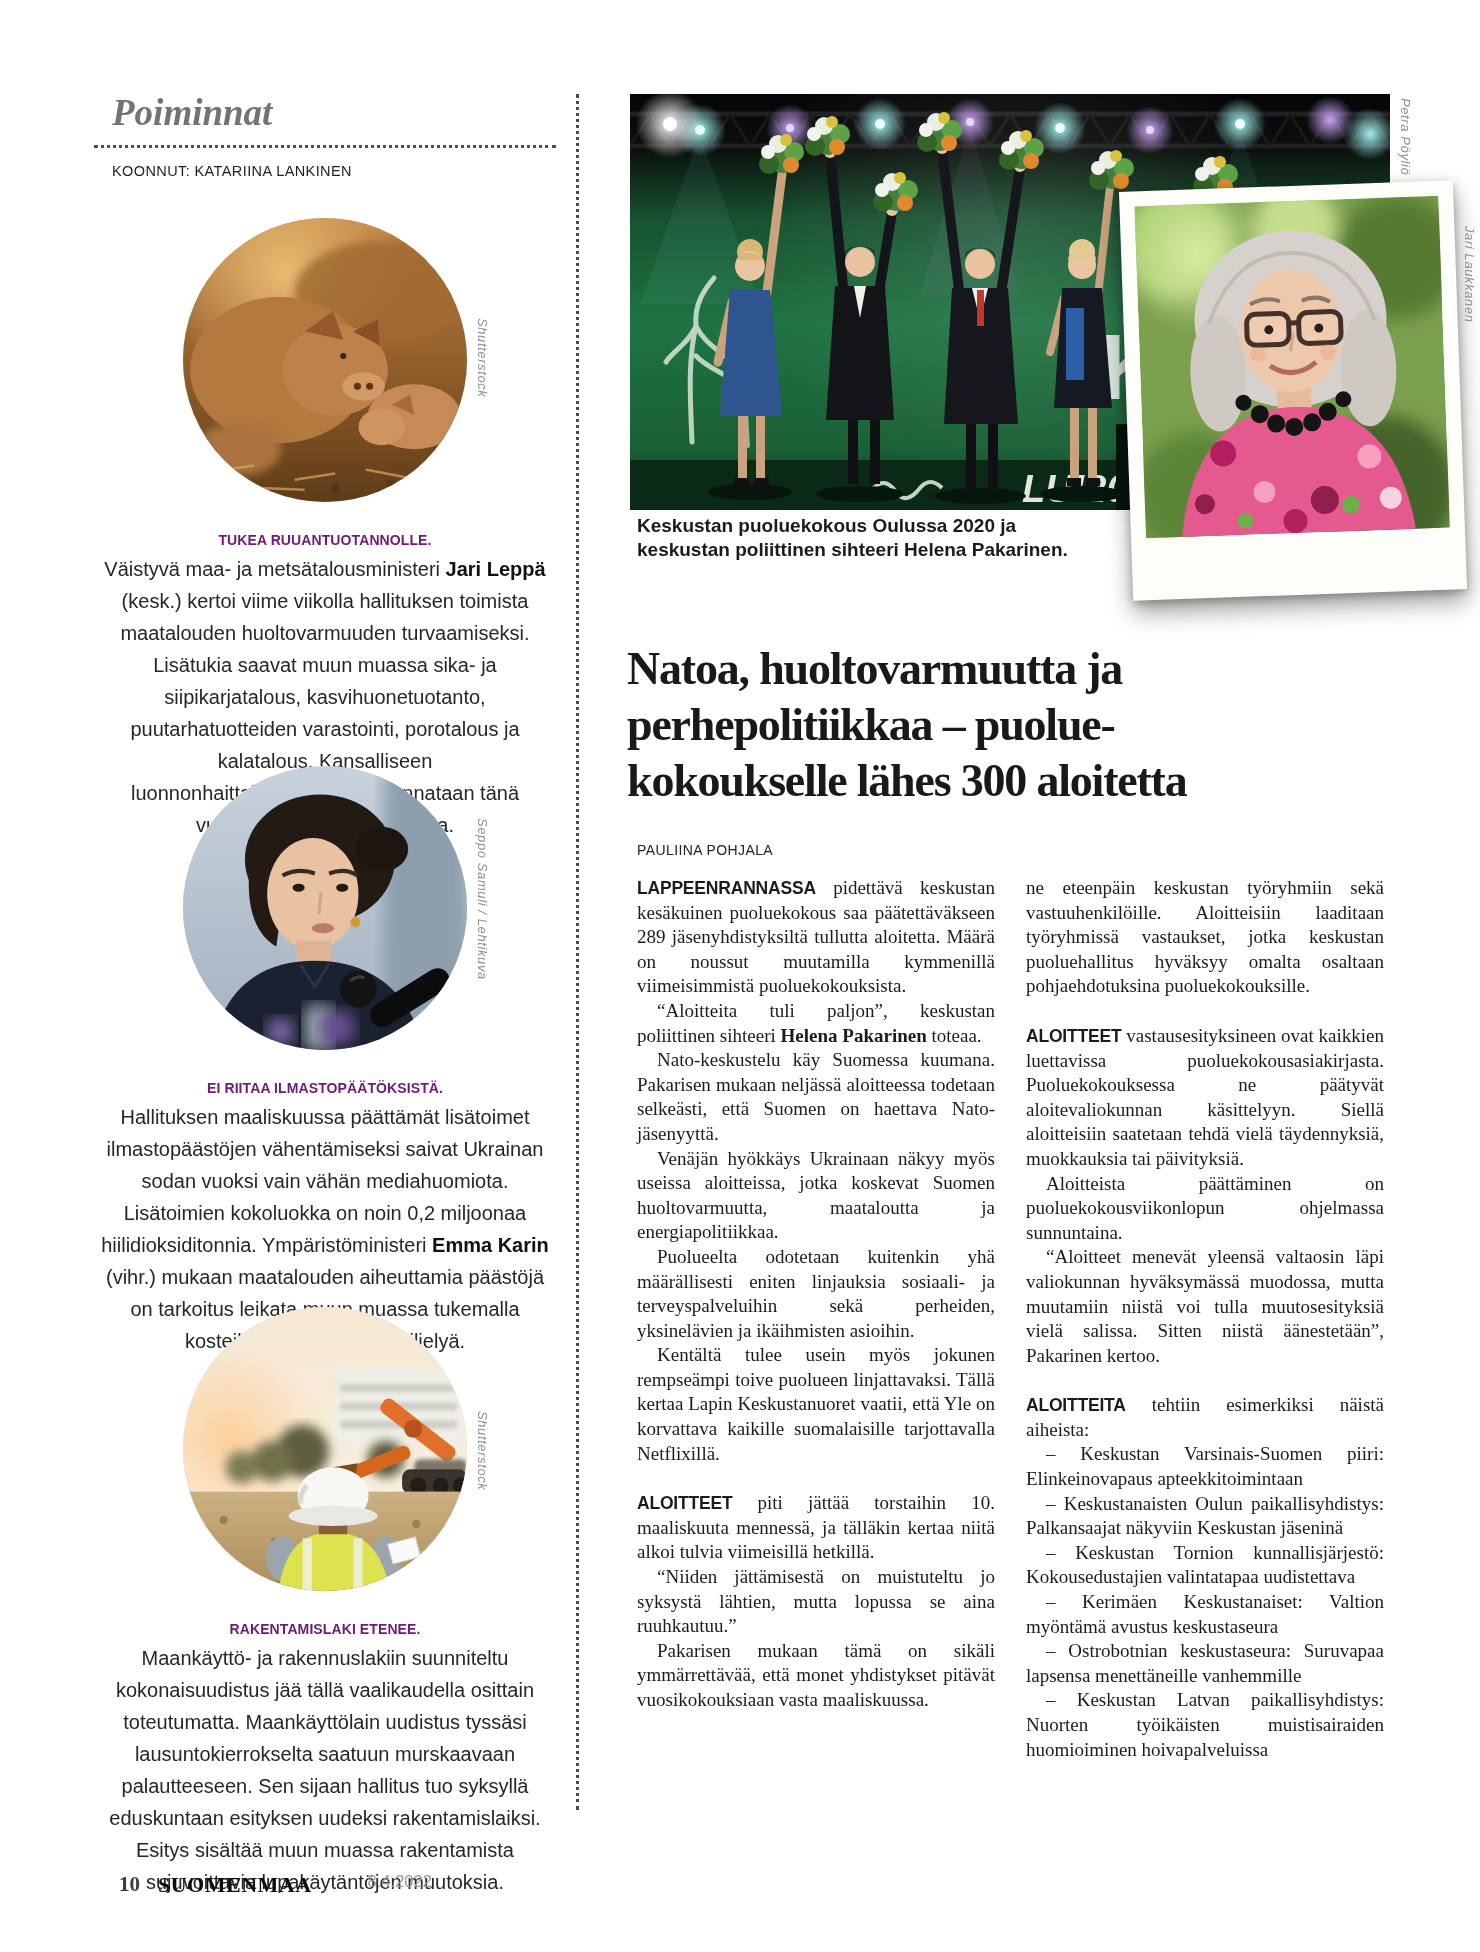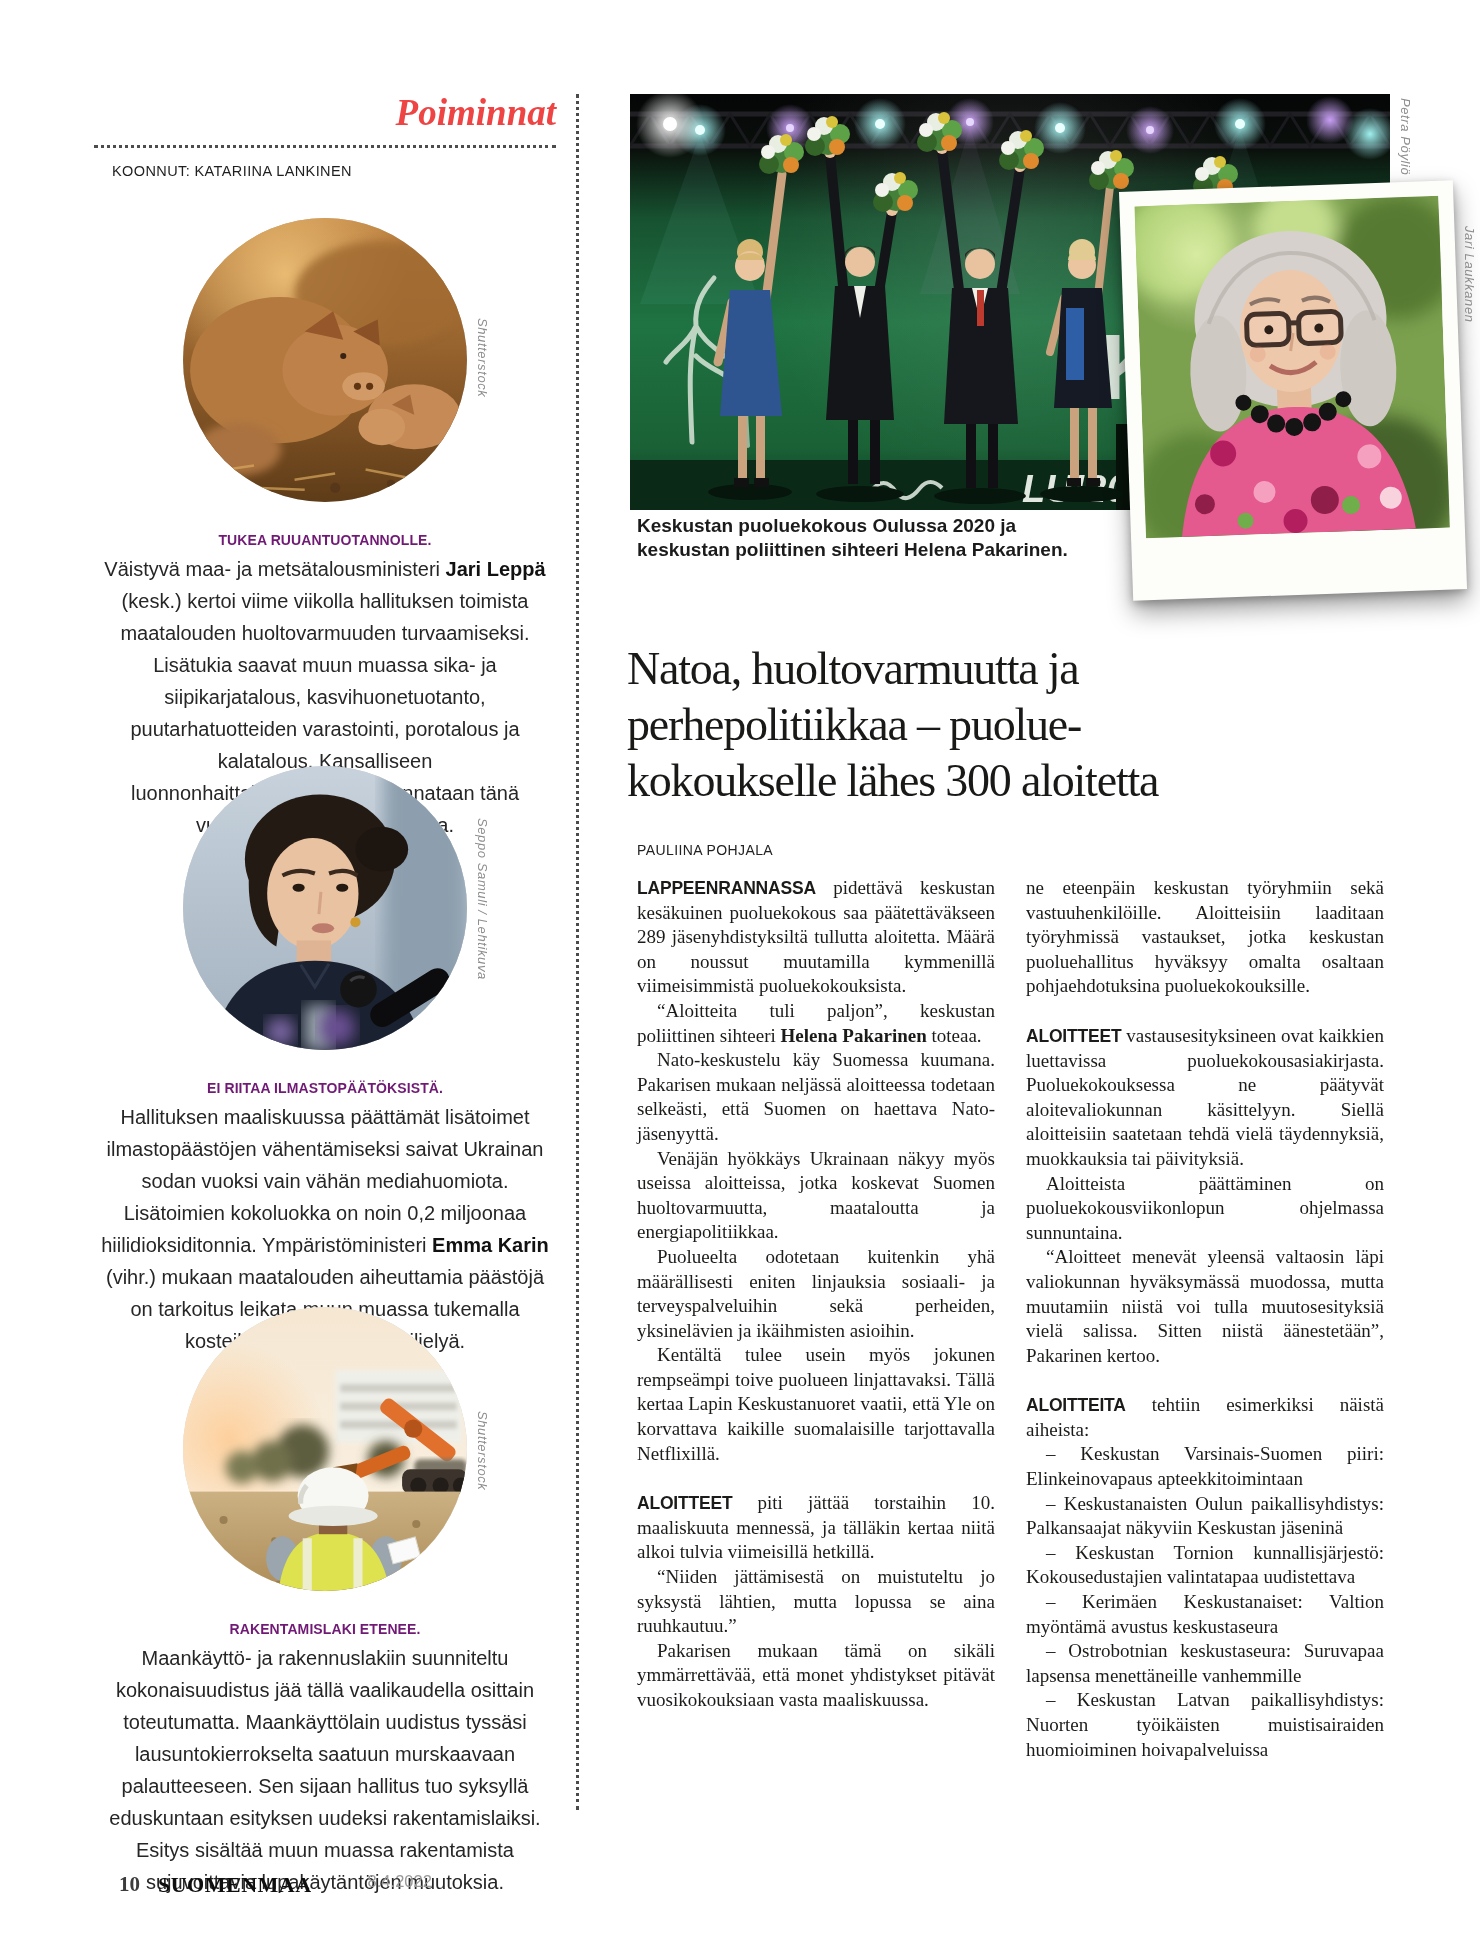--- a/index.html
+++ b/index.html
@@ -1,21 +1,21 @@
 <!DOCTYPE html>
 <html lang="fi"><head>
 <meta charset="utf-8">
 <style>
   html,body{margin:0;padding:0;background:#e8e8e8;}
   .page{position:relative;width:1480px;height:1952px;background:#ffffff;overflow:hidden;
         font-family:"Liberation Sans",sans-serif;color:#1c1c1a;}
   
   .leftcol{position:absolute;left:94px;top:94px;width:462px;}
   .pick-title{font-family:"Liberation Serif",serif;font-style:italic;font-weight:700;
-              font-size:37px;color:#ef4444;margin:0 0 0 18px;line-height:1;text-align:right;}
+              font-size:37px;color:#737373;margin:0 0 0 18px;line-height:1;}
   .dot-hr{border:none;border-top:3px dotted #4c4c4c;margin:14px 0 0 0;height:0;}
   .koonnut{margin:15px 0 0 18px;font-size:14.5px;letter-spacing:.4px;color:#1f1f1f;}
   .pick{position:absolute;left:0;width:462px;text-align:center;}
   .pick1{top:124px}.pick2{top:672px}.pick3{top:1213px}
   .circle{width:284px;height:284px;border-radius:50%;overflow:hidden;margin:0 auto;background:#ccc;}
   .circle svg{display:block;width:100%;height:100%;}
   .pick h3{font-size:14px;font-weight:700;color:#701a75;margin:30px 0 5px 0;letter-spacing:.1px;}
   .pick-body{width:452px;margin:0 auto;font-size:20px;line-height:32px;color:#262626;}
   .pick-body strong{font-weight:700;color:#111;}
   .vcred{writing-mode:vertical-rl;font-style:italic;font-size:13px;color:#8e8e8e;
@@ -31,21 +31,21 @@
   .stage svg{display:block;width:100%;height:100%;}
   .credit-main{position:absolute;left:1398px;top:98px;}
   .credit-portrait{position:absolute;left:1462px;top:226px;}
   .polaroid{position:absolute;left:1126px;top:186px;width:304px;background:#fdfdfa;
             padding:15px 15px 62px 15px;transform:rotate(-2deg);
             box-shadow:0 12px 24px rgba(0,0,0,.38),0 3px 8px rgba(0,0,0,.25);}
   .polaroid svg{display:block;width:304px;height:332px;}
   .caption{position:absolute;left:637px;top:514px;width:452px;font-weight:700;
            font-size:19px;line-height:23.5px;color:#1b1b1b;}
   .headline{position:absolute;left:627px;top:610px;width:800px;
-            font-family:"Liberation Serif",serif;font-weight:400;font-size:46px;
+            font-family:"Liberation Serif",serif;font-weight:700;font-size:46px;
             line-height:56px;color:#191917;letter-spacing:-1.2px;}
   .byline{position:absolute;left:637px;top:842px;font-size:14px;letter-spacing:.4px;color:#222;}
   .bodycol{position:absolute;top:876px;width:358px;font-family:"Liberation Serif",serif;
            font-size:19px;line-height:24.6px;color:#1b1b19;text-align:justify;hyphens:auto;}
   .col1{left:637px}.col2{left:1026px}
   .bp{margin:0;}
   .bp.ind{text-indent:20px;}
   .bp.gap{margin-top:25px;}
   .bp .lead{font-family:"Liberation Sans",sans-serif;font-weight:700;font-size:17.5px;letter-spacing:-.2px;}
   .bp strong{font-weight:700;}

